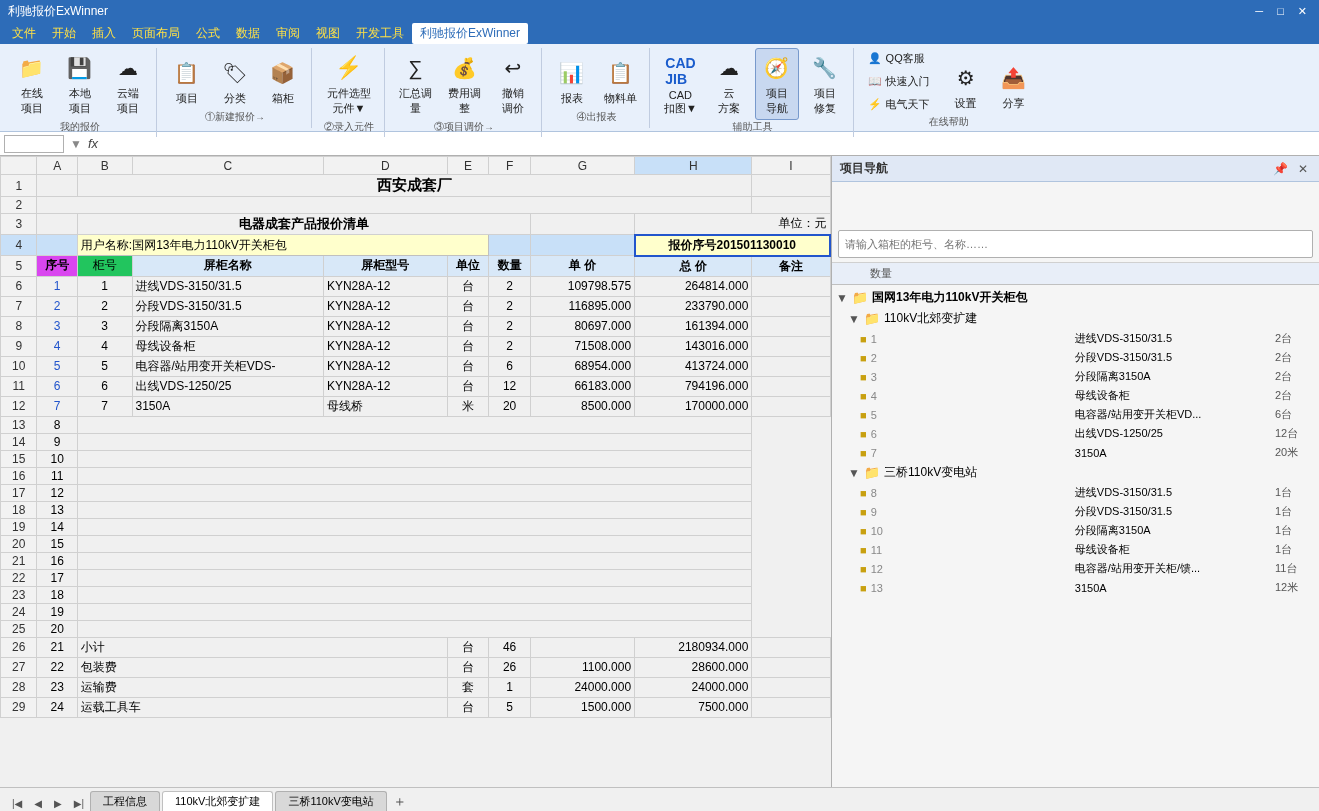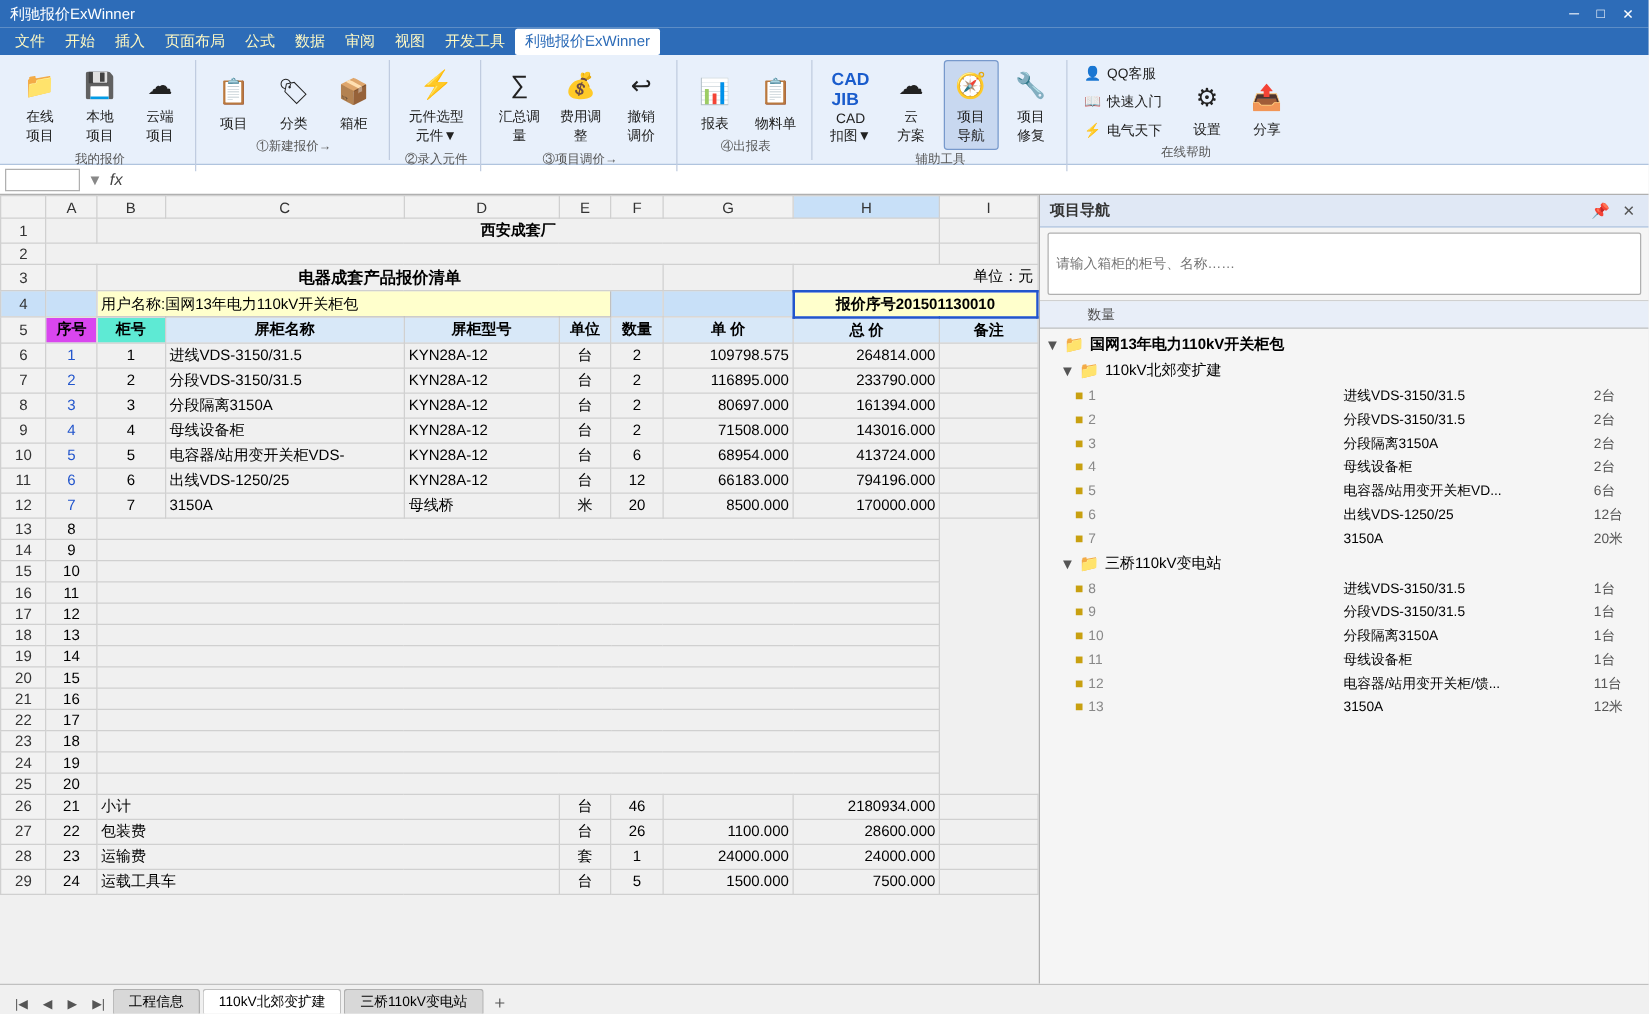--- a/index.html
+++ b/index.html
@@ -21,21 +21,21 @@
 
     
     .menu-bar {
       background: #2d6cb8;
       height: 22px;
       display: flex;
       align-items: center;
       padding: 0 4px;
     }
     .menu-item {
-      color: #fef9c3;
+      color: #fde047;
       padding: 2px 8px;
       font-size: 12px;
       cursor: pointer;
       border-radius: 2px;
     }
     .menu-item.active { background: white; color: #2d6cb8; }
 
     
     .ribbon {
       background: #e8f0fb;
@@ -198,23 +198,24 @@
     .panel-title { font-size: 12px; font-weight: bold; color: #333; }
     .panel-controls { display: flex; gap: 4px; }
     .panel-btn { cursor: pointer; color: #555; font-size: 12px; padding: 0 3px; }
     .panel-search {
       padding: 4px 6px;
       border-bottom: 1px solid #d0d0d0;
     }
     .panel-search input {
       width: 100%;
       border: 1px solid #b0b0b0;
-      padding: 18px 6px;
+      padding: 7px 6px;
       font-size: 11px;
       border-radius: 2px;
+      margin-top: 44px;
     }
     .panel-cols {
       display: flex;
       background: #e8eef8;
       border-bottom: 1px solid #c0c0c0;
       padding: 2px 4px;
     }
     .panel-col-header {
       font-size: 11px;
       color: #555;
@@ -490,21 +491,21 @@
           <th class="col-header" style="width:80px;">G</th>
           <th class="col-header col-H" style="width:90px;">H</th>
           <th class="col-header" style="width:60px;">I</th>
         </tr>
       </thead>
       <tbody>
 
         <tr>
           <td class="row-header">1</td>
           <td></td>
-          <td colspan="7" style="text-align:center; font-size:12px; font-weight:bold;">西安成套厂</td>
+          <td colspan="7" style="text-align:center; font-size:15px; font-weight:bold;">西安成套厂</td>
           <td></td>
         </tr>
 
         <tr>
           <td class="row-header">2</td>
           <td colspan="8"></td>
           <td></td>
         </tr>
 
         <tr>
@@ -520,21 +521,21 @@
           <td class="row-4"></td>
           <td colspan="4" style="background:#ffffcc; border:1px solid #c0c0c0;">用户名称:国网13年电力110kV开关柜包</td>
           <td class="row-4"></td>
           <td class="row-4"></td>
           <td colspan="2" style="background:#ffffcc; border:2px solid #2255cc; text-align:center; font-weight:bold;">报价序号201501130010</td>
         </tr>
 
         <tr>
           <td class="row-header">5</td>
           <td style="text-align:center; font-weight:bold; background:#d946ef;">序号</td>
-          <td style="text-align:center; font-weight:bold; background:#5eead4;">柜号</td>
+          <td style="text-align:center; font-weight:normal; background:#22c55e;">柜号</td>
           <td style="text-align:center; font-weight:bold; background:#d8e8f8;">屏柜名称</td>
           <td style="text-align:center; font-weight:bold; background:#d8e8f8;">屏柜型号</td>
           <td style="text-align:center; font-weight:bold; background:#d8e8f8;">单位</td>
           <td style="text-align:center; font-weight:bold; background:#d8e8f8;">数量</td>
           <td style="text-align:center; font-weight:bold; background:#d8e8f8;">单  价</td>
           <td style="text-align:center; font-weight:bold; background:#d8e8f8;">总  价</td>
           <td style="text-align:center; font-weight:bold; background:#d8e8f8;">备注</td>
         </tr>
 
         <tr>

